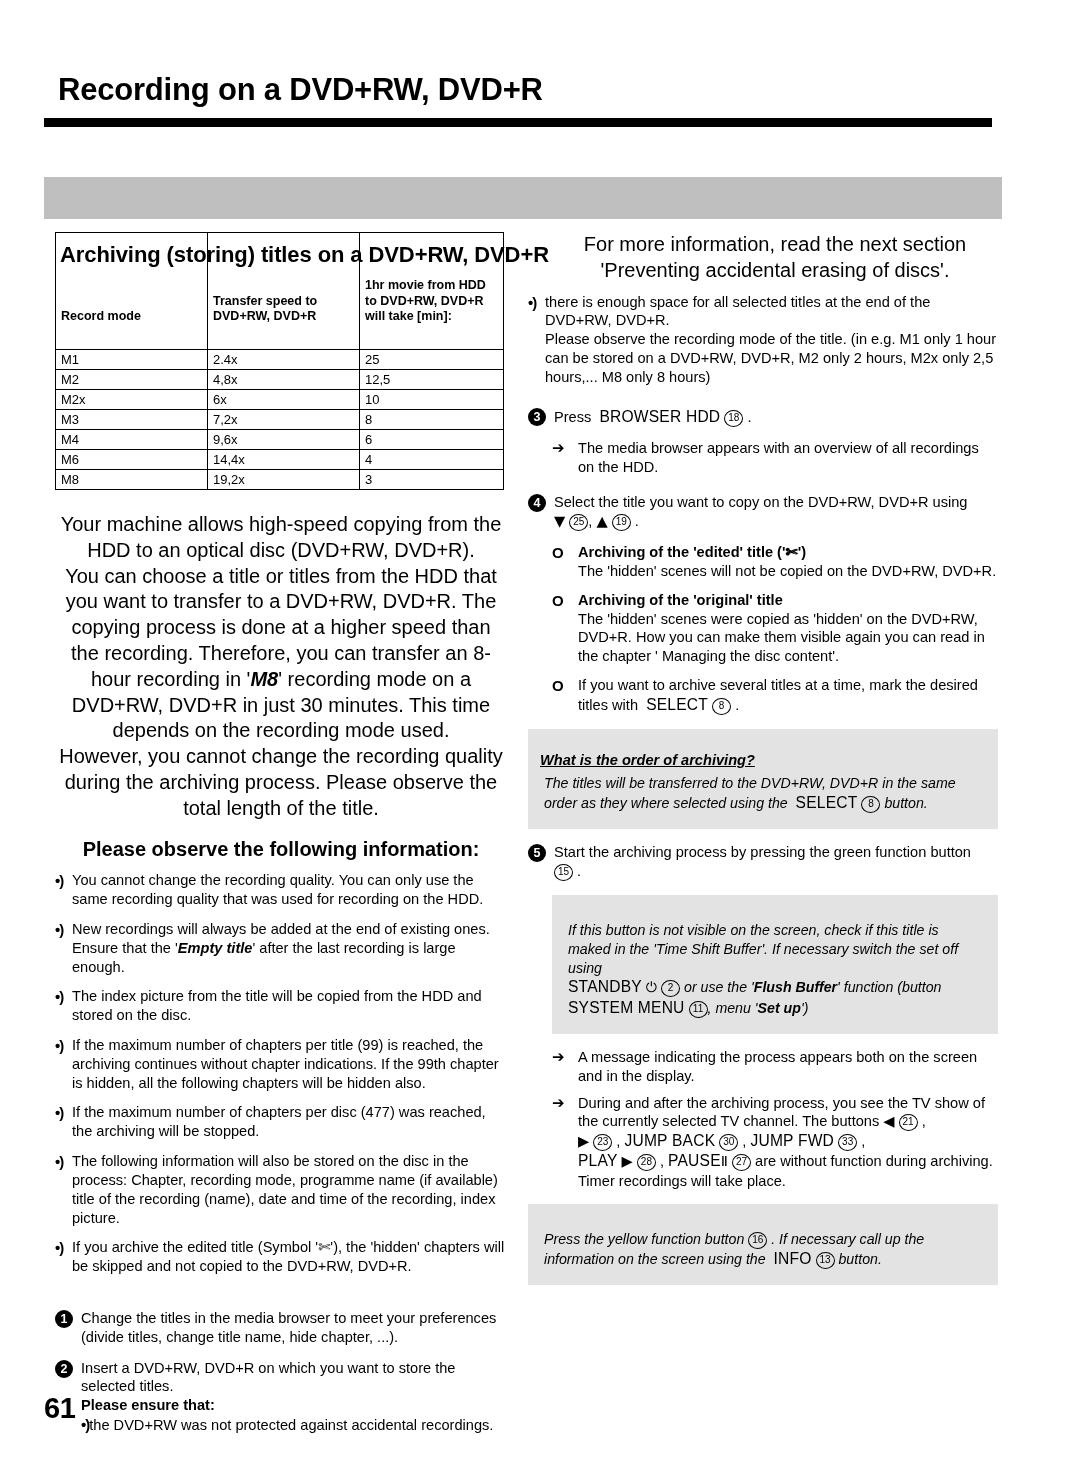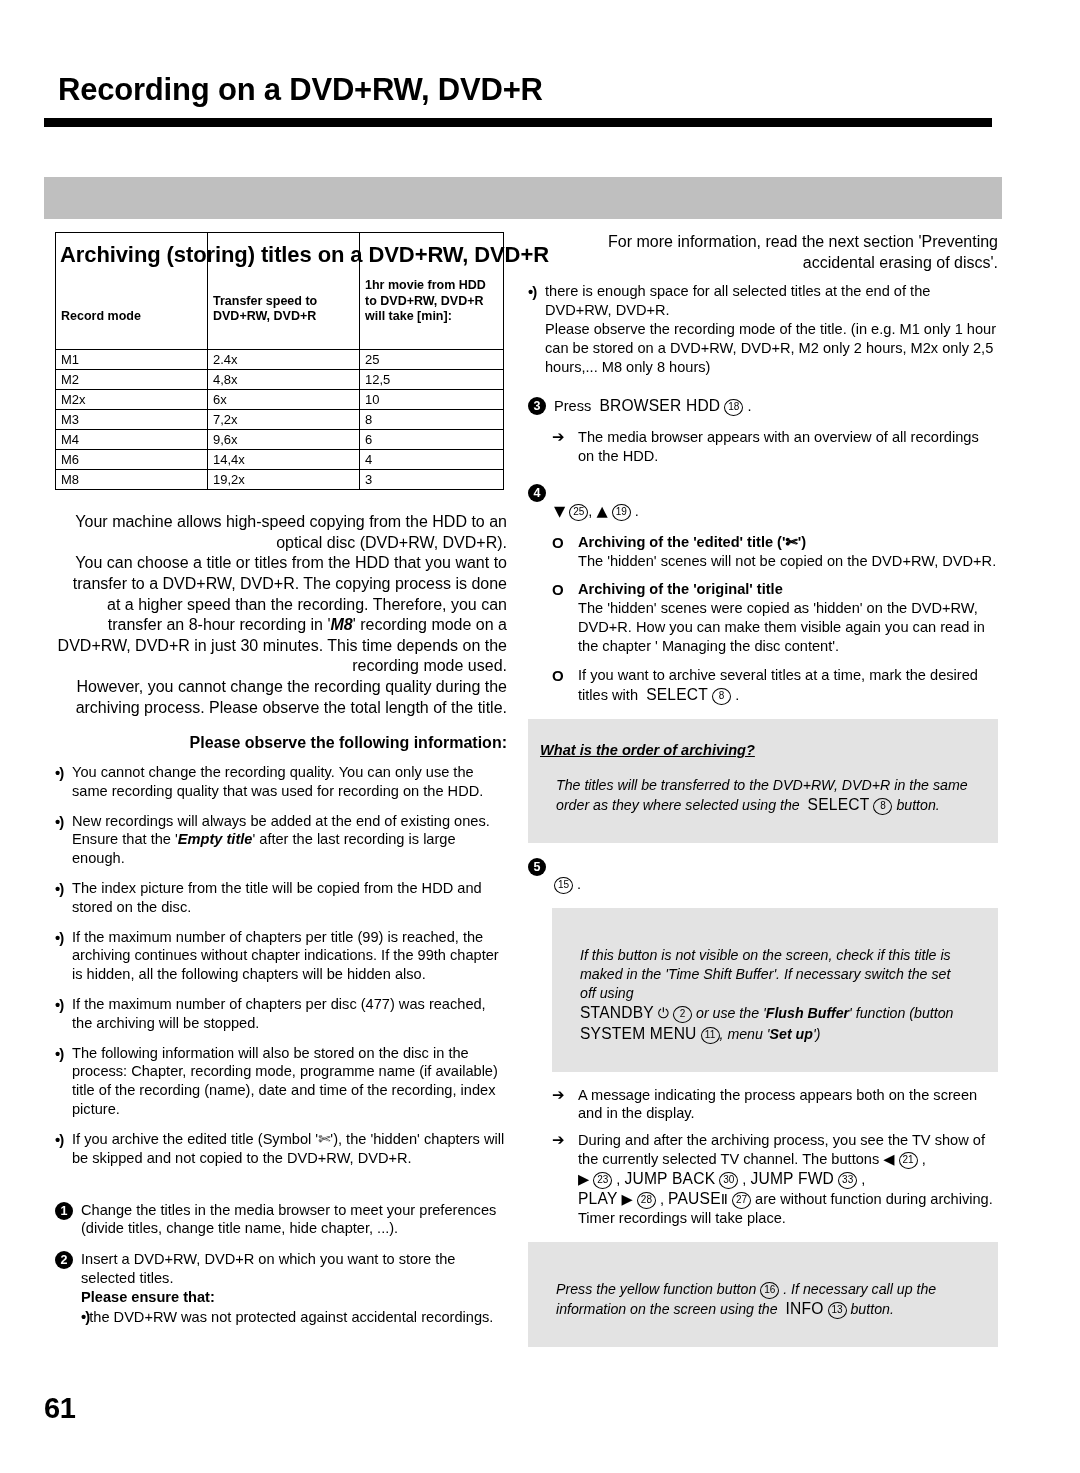--- a/index.html
+++ b/index.html
@@ -100,24 +100,24 @@
     text-align: left;
     vertical-align: middle;
     padding: 2px 5px 2px 5px;
     height: 15px;
     font-size: 13px;
     font-weight: normal;
   }
 
   
   .para {
-    font-size: 16px;
+    font-size: 20px;
     line-height: 1.29;
     margin: 0;
-    text-align: right;
+    text-align: center;
   }
   .gap-s { height: 9px; }
   .gap-m { height: 15px; }
   .gap-l { height: 22px; }
 
   .bold { font-weight: bold; }
   .bolditalic { font-weight: bold; font-style: italic; }
 
   
   .bullet-row {
@@ -217,21 +217,21 @@
     font-style: italic;
   }
   .info-box .ib-title {
     font-weight: bold;
     font-style: italic;
     text-decoration: underline;
     display: block;
     margin-bottom: 4px;
     font-size: 14.6px;
   }
-  .info-box p { margin: 16px; }
+  .info-box p { margin: 4px; }
 
   
   .keyname {
     font-family: "Liberation Sans", sans-serif;
     font-size: 15.6px;
     letter-spacing: 0.2px;
   }
   .keyname.plain { font-style: normal; font-weight: normal; }
   .cnum {
     display: inline-block;
@@ -419,21 +419,21 @@
 
     <div class="arrow-row">
       <span class="arrow-mark glyph">➔</span>
       <span class="arrow-body">The media browser appears with an overview of all recordings on the HDD.</span>
     </div>
 
     <div class="gap-s"></div>
 
     <div class="step-row">
       <span class="step-badge">4</span>
-      <span class="step-body"><br>
+      <span class="step-body"><span>Select the title you want to copy on the DVD+RW, DVD+R using</span><br>
         <span class="glyph">▼</span> <span class="cnum">25</span><span>,</span> <span class="glyph">▲</span> <span class="cnum">19</span> <span>.</span>
       </span>
     </div>
 
     <div class="o-row">
       <span class="o-mark">O</span>
       <span class="o-body"><span class="bold">Archiving of the 'edited' title ('✄')</span><br><span>The 'hidden' scenes will not be copied on the DVD+RW, DVD+R.</span></span>
     </div>
 
     <div class="o-row">
@@ -446,21 +446,21 @@
       <span class="o-body"><span>If you want to archive several titles at a time, mark the desired titles with</span>&nbsp; <span class="keyname plain">SELECT</span> <span class="cnum">8</span> <span>.</span></span>
     </div>
 
     <div class="info-box">
       <span class="ib-title">What is the order of archiving?</span>
       <p><span>The titles will be transferred to the DVD+RW, DVD+R in the same order as they where selected using the</span>&nbsp; <span class="keyname plain">SELECT</span> <span class="cnum">8</span> <span>button.</span></p>
     </div>
 
     <div class="step-row">
       <span class="step-badge">5</span>
-      <span class="step-body"><br><span class="cnum">15</span> <span>.</span></span>
+      <span class="step-body"><span>Start the archiving process by pressing the green function button</span><br><span class="cnum">15</span> <span>.</span></span>
     </div>
 
     <div class="info-box" style="margin-left:24px;">
       <p><span>If this button is not visible on the screen, check if this title is maked in the 'Time Shift Buffer'. If necessary switch the set off using</span><br>
       <span class="keyname plain">STANDBY</span> <span class="glyph">⏻</span> <span class="cnum">2</span> <span>or use the '</span><span class="bolditalic">Flush Buffer</span><span>' function (button</span><br>
       <span class="keyname plain">SYSTEM MENU</span> <span class="cnum">11</span><span>, menu '</span><span class="bolditalic">Set up</span><span>')</span></p>
     </div>
 
     <div class="arrow-row">
       <span class="arrow-mark glyph">➔</span>

